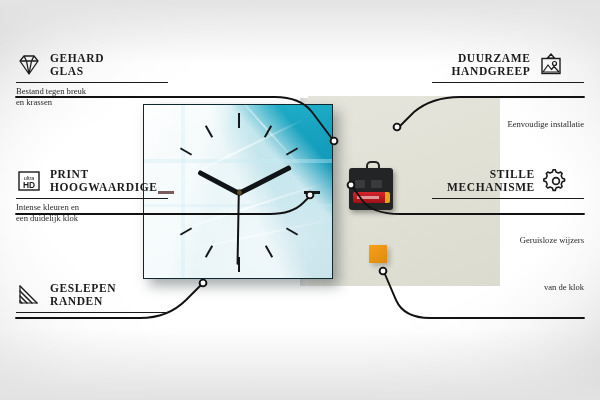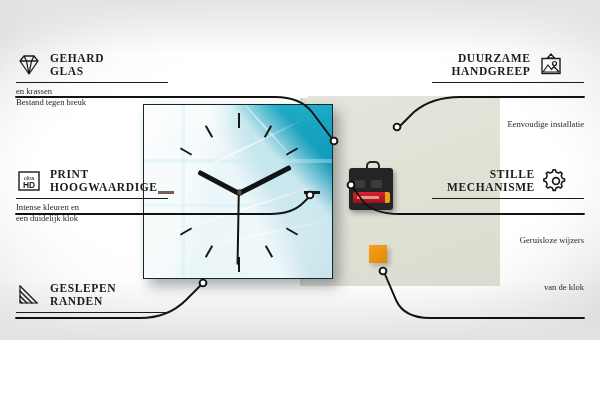--- a/index.html
+++ b/index.html
@@ -1,21 +1,21 @@
 <!DOCTYPE html>
 <html><head>
 <meta charset="utf-8">
 <style>
   html,body{margin:0;padding:0;}
   body{
     width:600px;height:400px;overflow:hidden;
     font-family:"Liberation Serif", serif;
     background:#ffffff;
   }
-  #stage{position:relative;width:600px;height:340px;overflow:hidden;background:#e5e5e5;}
+  #stage{position:relative;width:600px;height:400px;overflow:hidden;background:#e5e5e5;}
 
   
   .bg-base{position:absolute;inset:0;background:#ffffff;}
   .bg-vig{position:absolute;inset:0;
     background:
       radial-gradient(115% 80% at 50% 50%, rgba(255,255,255,1) 38%, rgba(255,255,255,0) 72%),
       linear-gradient(100deg,#d9d9d9 0%,#e9e9e9 9%,#f7f7f7 20%,#ffffff 34%,#ffffff 64%,#f6f6f6 79%,#e7e7e7 90%,#d7d7d7 100%);
   }
   .bg-vig2{position:absolute;inset:0;
     background:linear-gradient(180deg,#e3e3e3 0%,rgba(255,255,255,0) 16%,rgba(255,255,255,0) 82%,#e2e2e2 100%);
@@ -164,22 +164,22 @@
           <path d="M4,8 L8,3 L18,3 L22,8 L13,21 Z"></path>
           <path d="M4,8 L22,8 M8,3 L10.5,8 L13,21 M18,3 L15.5,8 L13,21"></path>
         </g>
       </svg>
       <div>
         <div class="ttl">GEHARD</div>
         <div class="ttl">GLAS</div>
       </div>
     </div>
     <div class="rule"></div>
+    <div class="sub">Bestand tegen breuk</div>
     <div class="sub">en krassen</div>
-    <div class="sub">Bestand tegen breuk</div>
   </div>
 
   <div class="feat left" style="left:16px;top:168px;width:152px;">
     <div class="head">
       <svg class="ico" viewBox="0 0 26 24">
         <rect x="3" y="3" width="20" height="18" fill="none" stroke="#1b1b1b" stroke-width="1.4"></rect>
         <text x="13" y="11" font-family="Liberation Sans, sans-serif" font-size="5.4" text-anchor="middle" fill="#1b1b1b">ultra</text>
         <text x="13" y="18.5" font-family="Liberation Sans, sans-serif" font-size="8.4" font-weight="bold" text-anchor="middle" fill="#1b1b1b">HD</text>
       </svg>
       <div>

